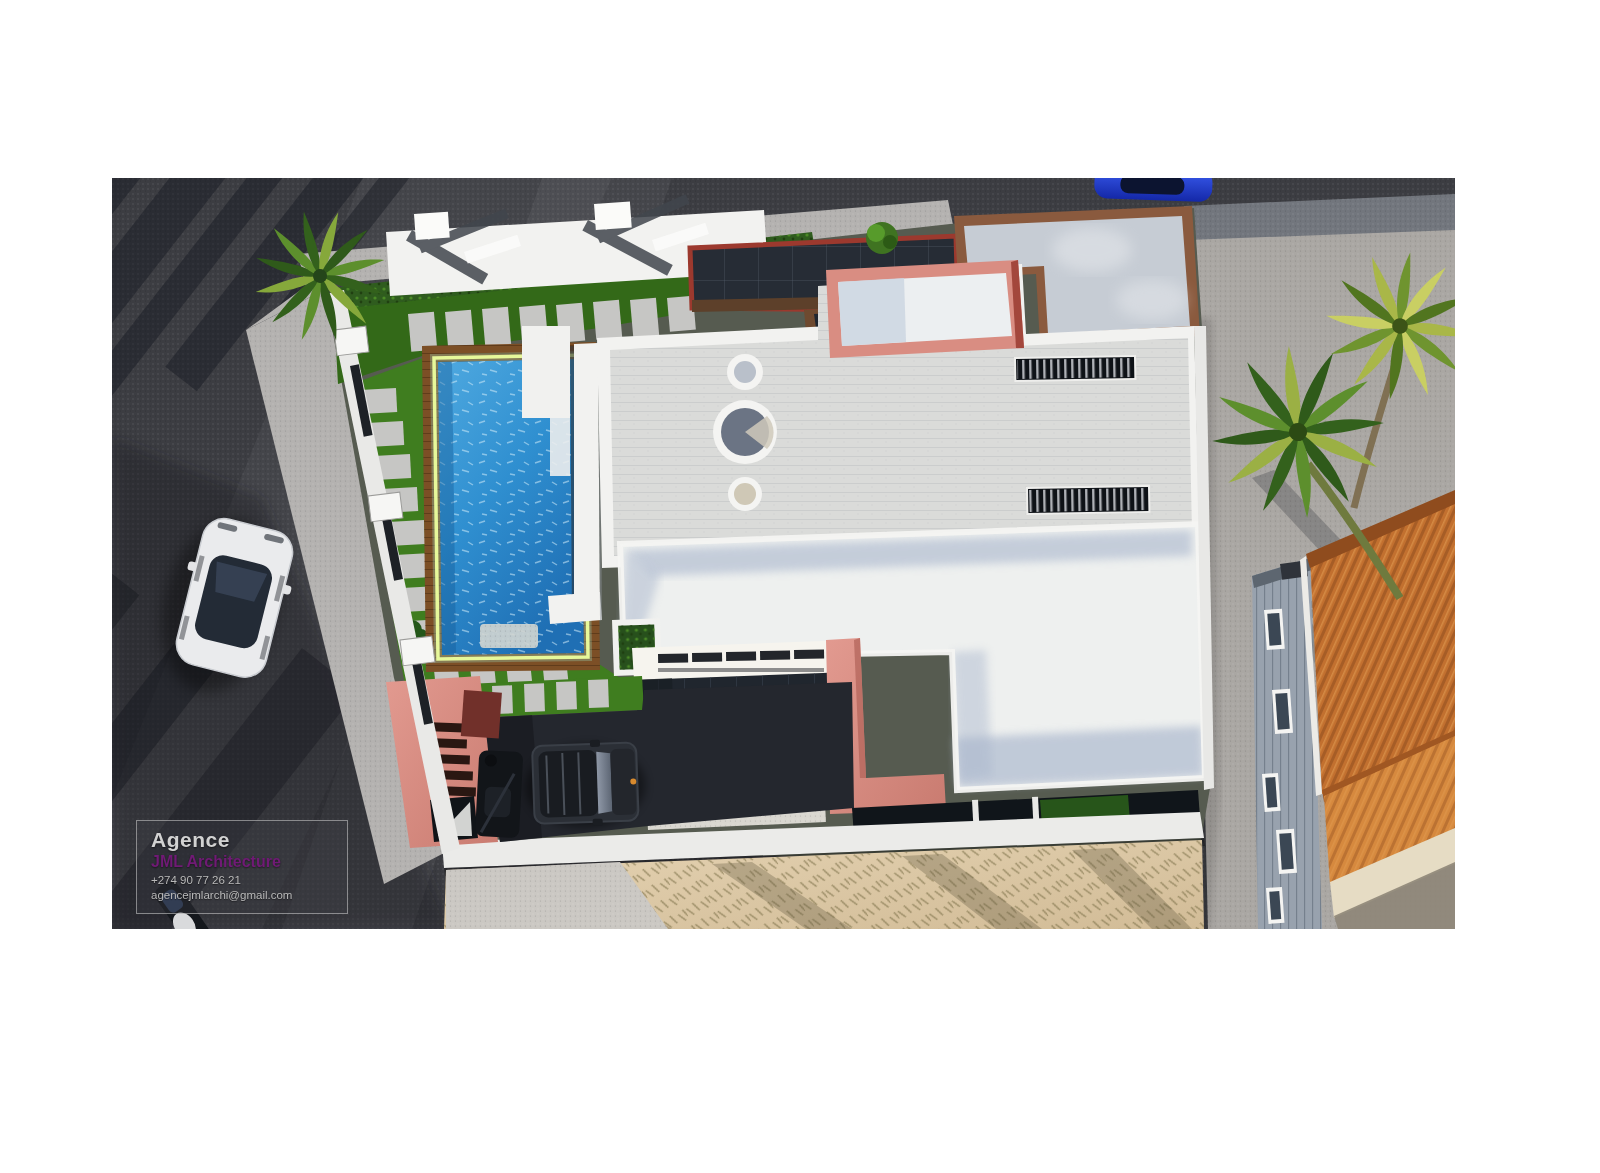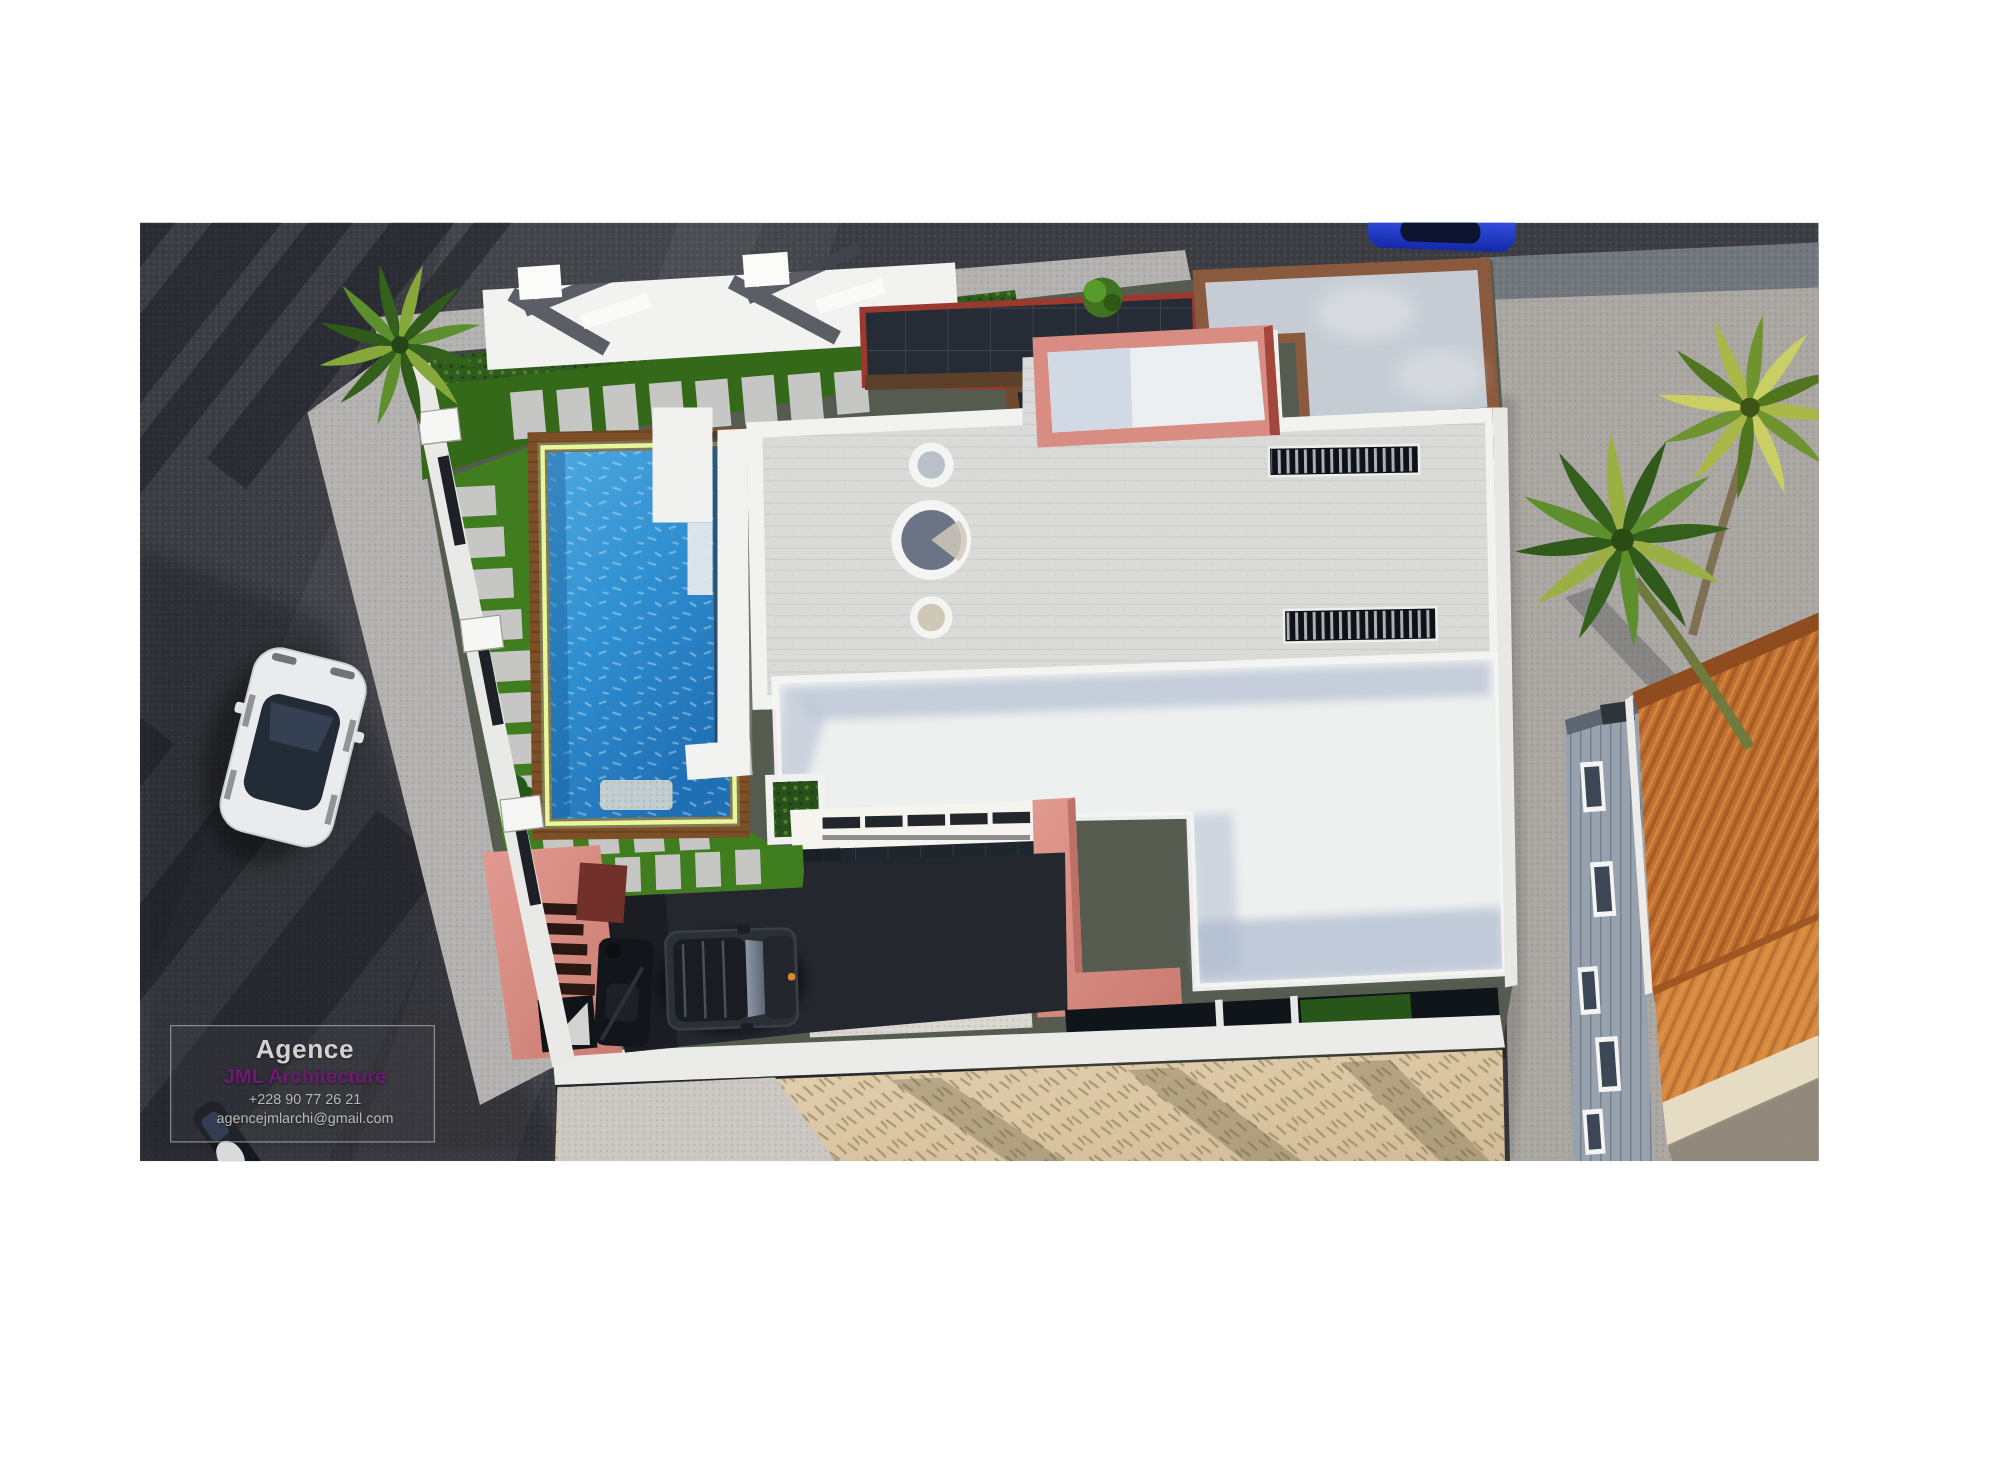--- a/index.html
+++ b/index.html
@@ -1,17 +1,17 @@
 <!DOCTYPE html>
 <html style="--c-asphalt: #3c3d42; --c-sidewalk: #b4b2b0; --c-pavement: #aaa7a3; --c-wall_band: #72767d; --c-grass: #3f7d1f; --c-hedge: #2f5c1e; --c-stone: #c6c6c4; --c-deck_wood: #7c4f26; --c-pool_water: #2f8fd0; --c-pool_glow: #ecff9e; --c-roof_light: #dadbd9; --c-roof_white: #f2f2f0; --c-roof_shadow: #a9b6cc; --c-parapet_salmon: #d98d82; --c-parapet_red: #9c392e; --c-parapet_copper: #8a5a3e; --c-dark_tile: #262c35; --c-patio_tile: #20262e; --c-pebble: #d9d7d0; --c-feature_green: #1d5038; --c-pink: #d8887f; --c-sand: #d9c5a4; --c-apron: #cbc8c3; --c-orange_roof: #c2702f; --c-orange_roof_light: #d6893e; --c-neighbor_wall: #98a2ae; --c-suv: #2b2f36; --c-driveway: #24272e; --c-car_white: #eaebed; --c-car_blue: #2749d6; --c-palm_green: #5d8f2d; --c-palm_dark: #33611c;"><head>
 <meta charset="utf-8">
 <style>
   html,body{margin:0;padding:0;background:#ffffff;width:1600px;height:1173px;
     font-family:"Liberation Sans", sans-serif;}
-  .page{position:relative;width:1600px;height:1173px;background:#ffffff;overflow:hidden;text-align:center;}
+  .page{position:relative;width:1600px;height:1173px;background:#ffffff;overflow:hidden;}
   .frame{position:absolute;left:112px;top:178px;width:1343px;height:751px;overflow:hidden;}
   .frame svg{display:block}
   
   .f-asphalt{fill:var(--c-asphalt,#3c3d42)} .f-sidewalk{fill:var(--c-sidewalk,#b4b2b0)}
   .f-pavement{fill:var(--c-pavement,#aaa7a3)} .f-wallband{fill:var(--c-wall_band,#72767d)}
   .f-grass{fill:var(--c-grass,#3f7d1f)} .f-hedge{fill:var(--c-hedge,#2f5c1e)}
   .f-stone{fill:var(--c-stone,#c6c6c4)} .f-deck{fill:var(--c-deck_wood,#7c4f26)}
   .f-rooflight{fill:var(--c-roof_light,#dadbd9)} .f-roofwhite{fill:var(--c-roof_white,#f2f2f0)}
   .f-salmon{fill:var(--c-parapet_salmon,#d98d82)}
   .f-copper{fill:var(--c-parapet_copper,#8a5a3e)} .f-darktile{fill:var(--c-dark_tile,#262c35)}
@@ -541,17 +541,17 @@
    <g transform="translate(28,698) rotate(-35)">
      <rect x="0" y="20" width="26" height="72" rx="9" fill="#15181d"></rect>
      <ellipse cx="8" cy="66" rx="10" ry="14" fill="#d9dadc"></ellipse>
      <rect x="4" y="28" width="16" height="22" rx="5" fill="#2c3a55"></rect>
    </g>
   </svg>
 
   <div class="watermark">
     <div class="wm-title">Agence</div>
     <div class="wm-sub">JML Architecture</div>
-    <div class="wm-small">+228 90 77 26 21</div>
+    <div class="wm-small">+274 90 77 26 21</div>
     <div class="wm-small">agencejmlarchi@gmail.com</div>
   </div>
  </div>
 </div>
 
 </body></html>

